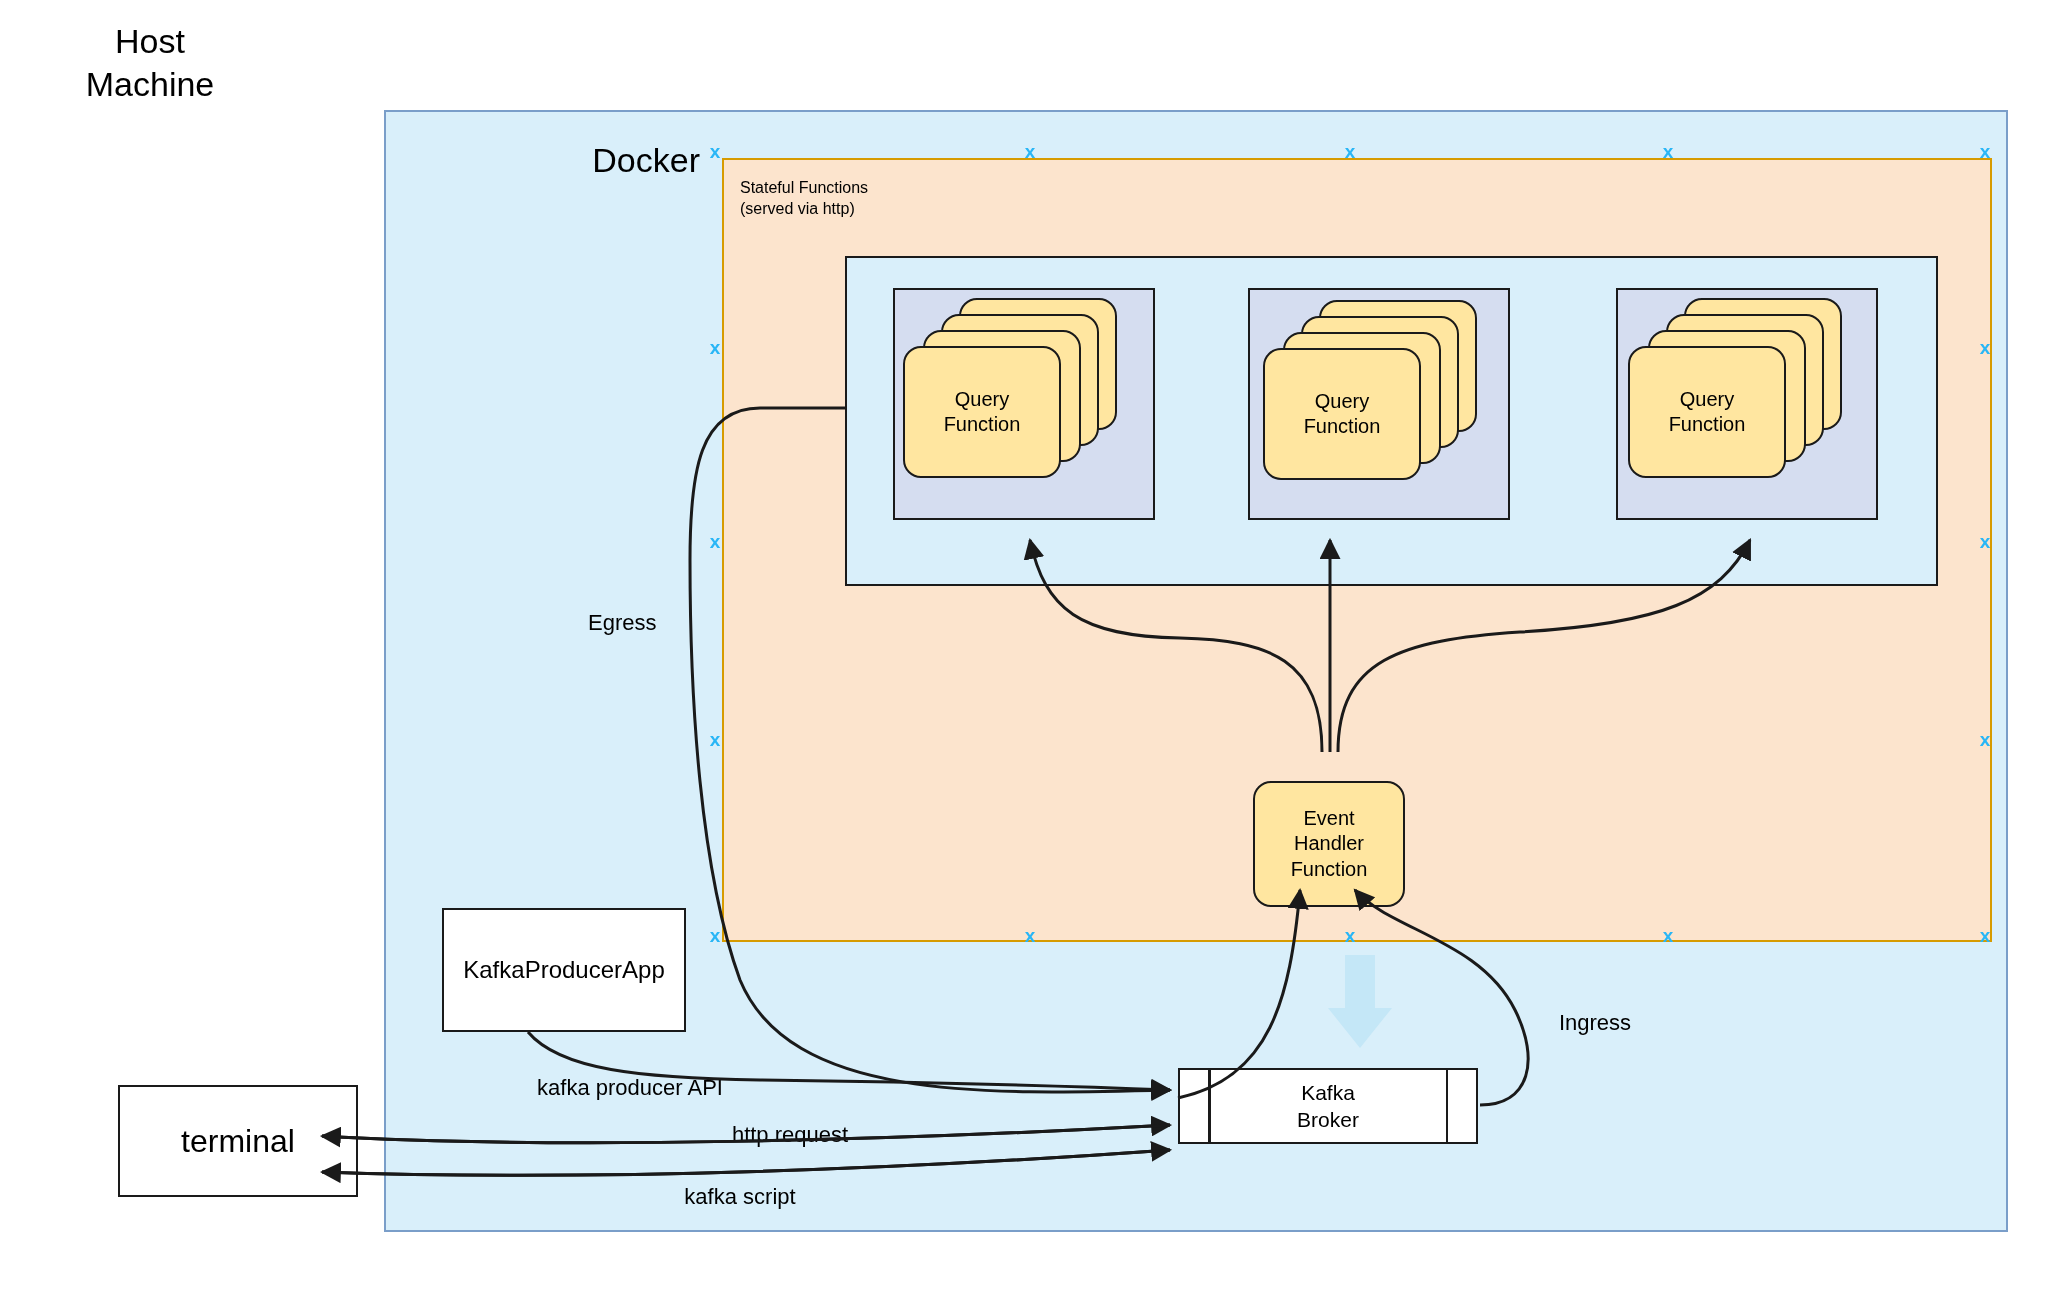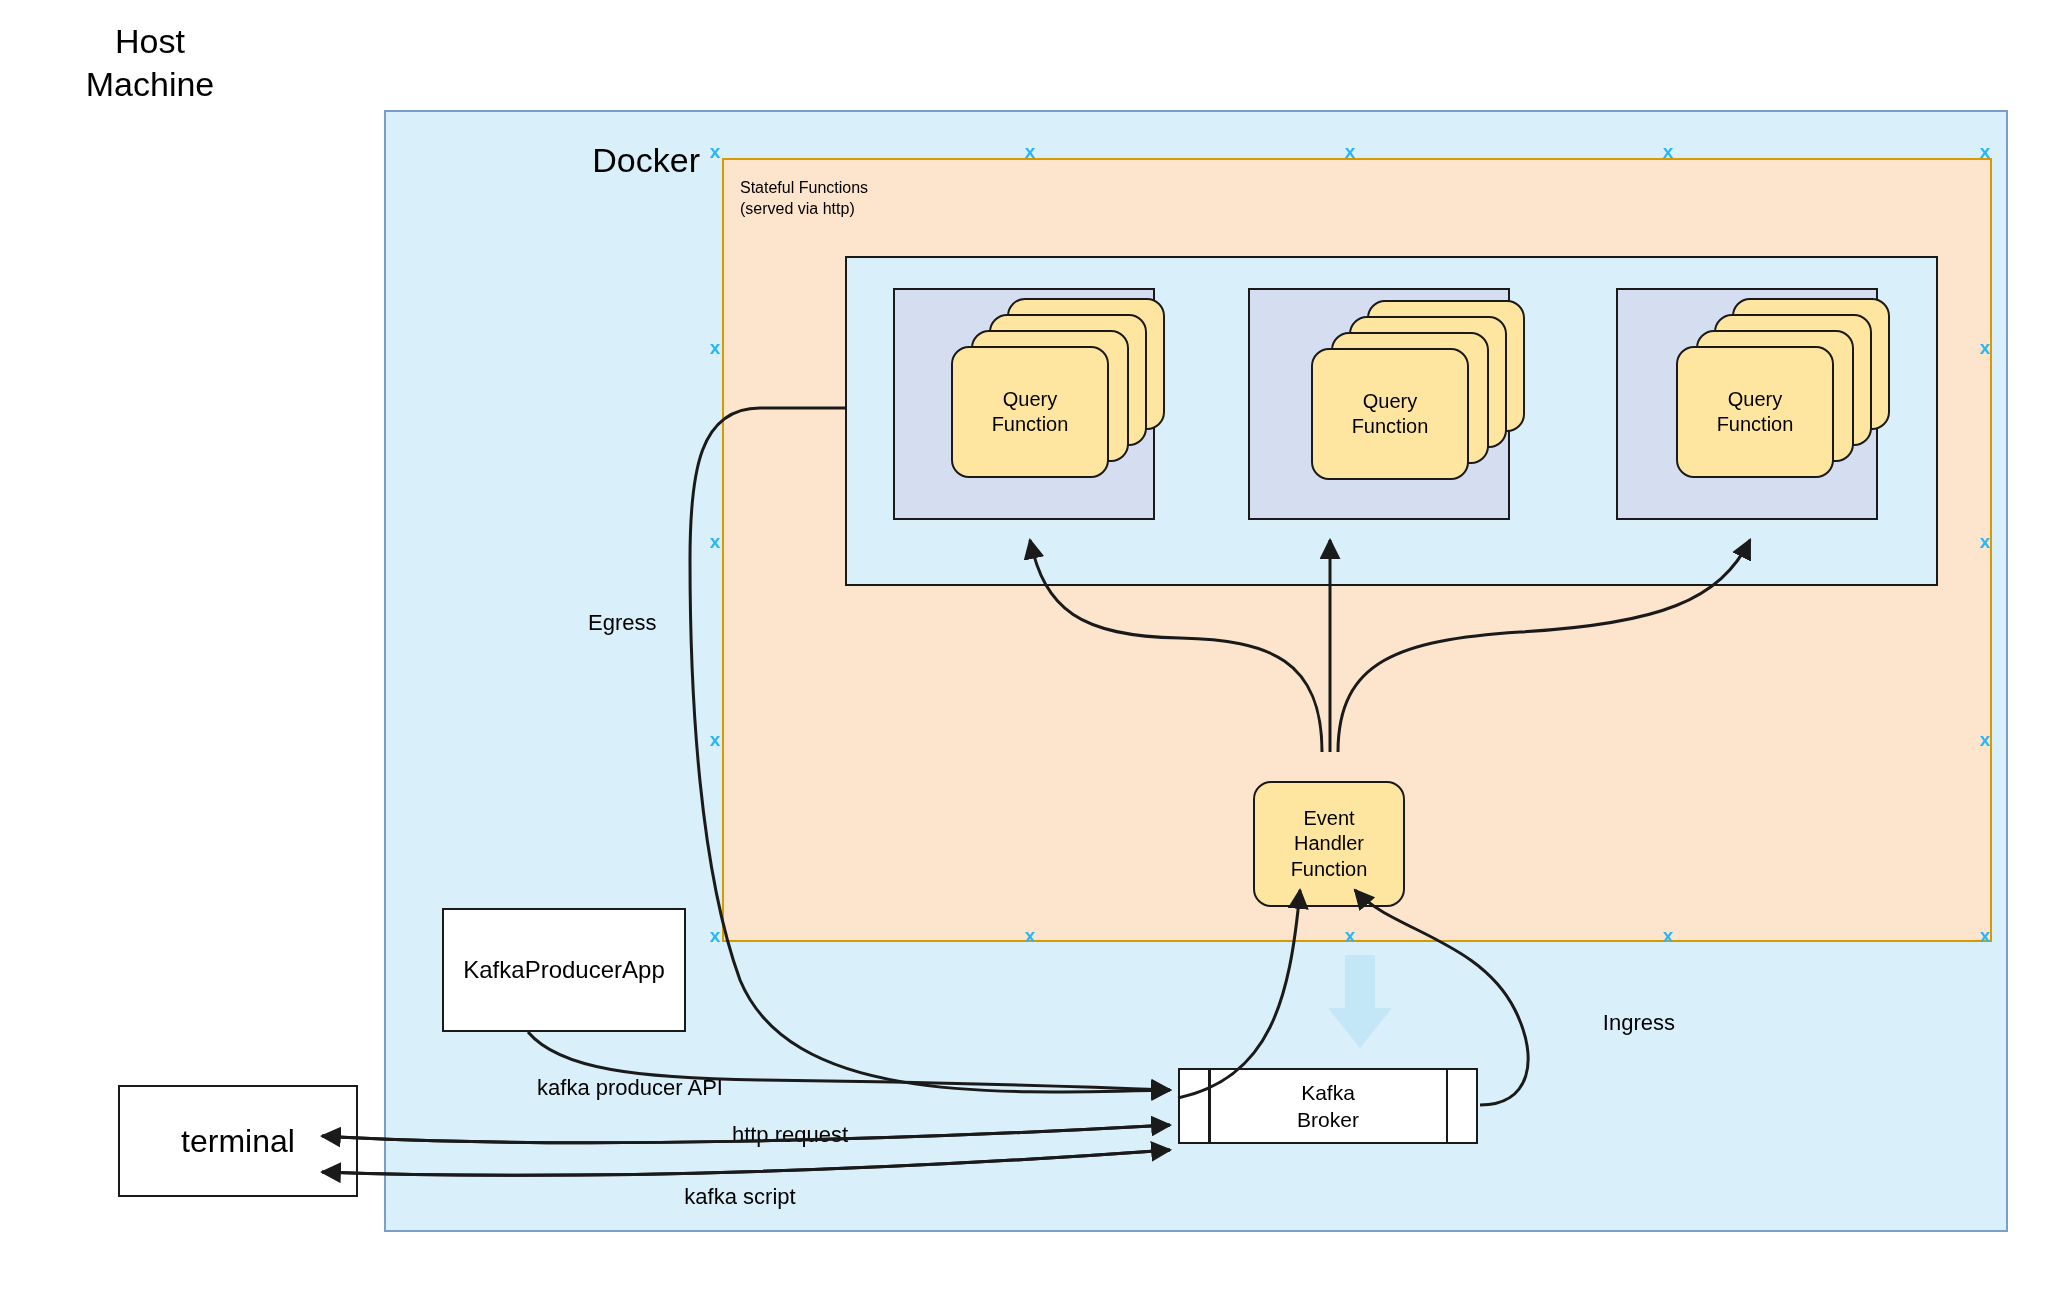--- a/index.html
+++ b/index.html
@@ -47,21 +47,21 @@
     line-height: 1.3;
   }
   .egress-label {
     left: 588px; top: 610px; width: 150px;
     font-size: 22px;
     text-align: left;
   }
   .ingress-label {
     left: 1515px; top: 1010px; width: 160px;
     font-size: 22px;
-    text-align: right;
+    text-align: center;
   }
   .edge-label {
     font-size: 22px;
     text-align: center;
     position: absolute;
   }
   .lbl-producer-api { left: 470px; top: 1075px; width: 320px; }
   .lbl-http-request { left: 640px; top: 1122px; width: 300px; }
   .lbl-kafka-script { left: 600px; top: 1184px; width: 280px; }
 
@@ -93,21 +93,21 @@
     border: 2px solid #1a1a1a;
     box-sizing: border-box;
     position: absolute;
     top: 288px;
   }
   .qf-inner-1 { left: 893px; }
   .qf-inner-2 { left: 1248px; }
   .qf-inner-3 { left: 1616px; }
 
   
-  .card-stack { position: absolute; width: 230px; height: 200px; margin-left: 48px; }
+  .card-stack { position: absolute; width: 230px; height: 200px; }
   .stack-1 { left: 903px; top: 298px; }
   .stack-2 { left: 1263px; top: 300px; }
   .stack-3 { left: 1628px; top: 298px; }
 
   .card {
     position: absolute;
     width: 158px; height: 132px;
     background: #ffe6a0;
     border: 2.5px solid #1a1a1a;
     border-radius: 18px;

